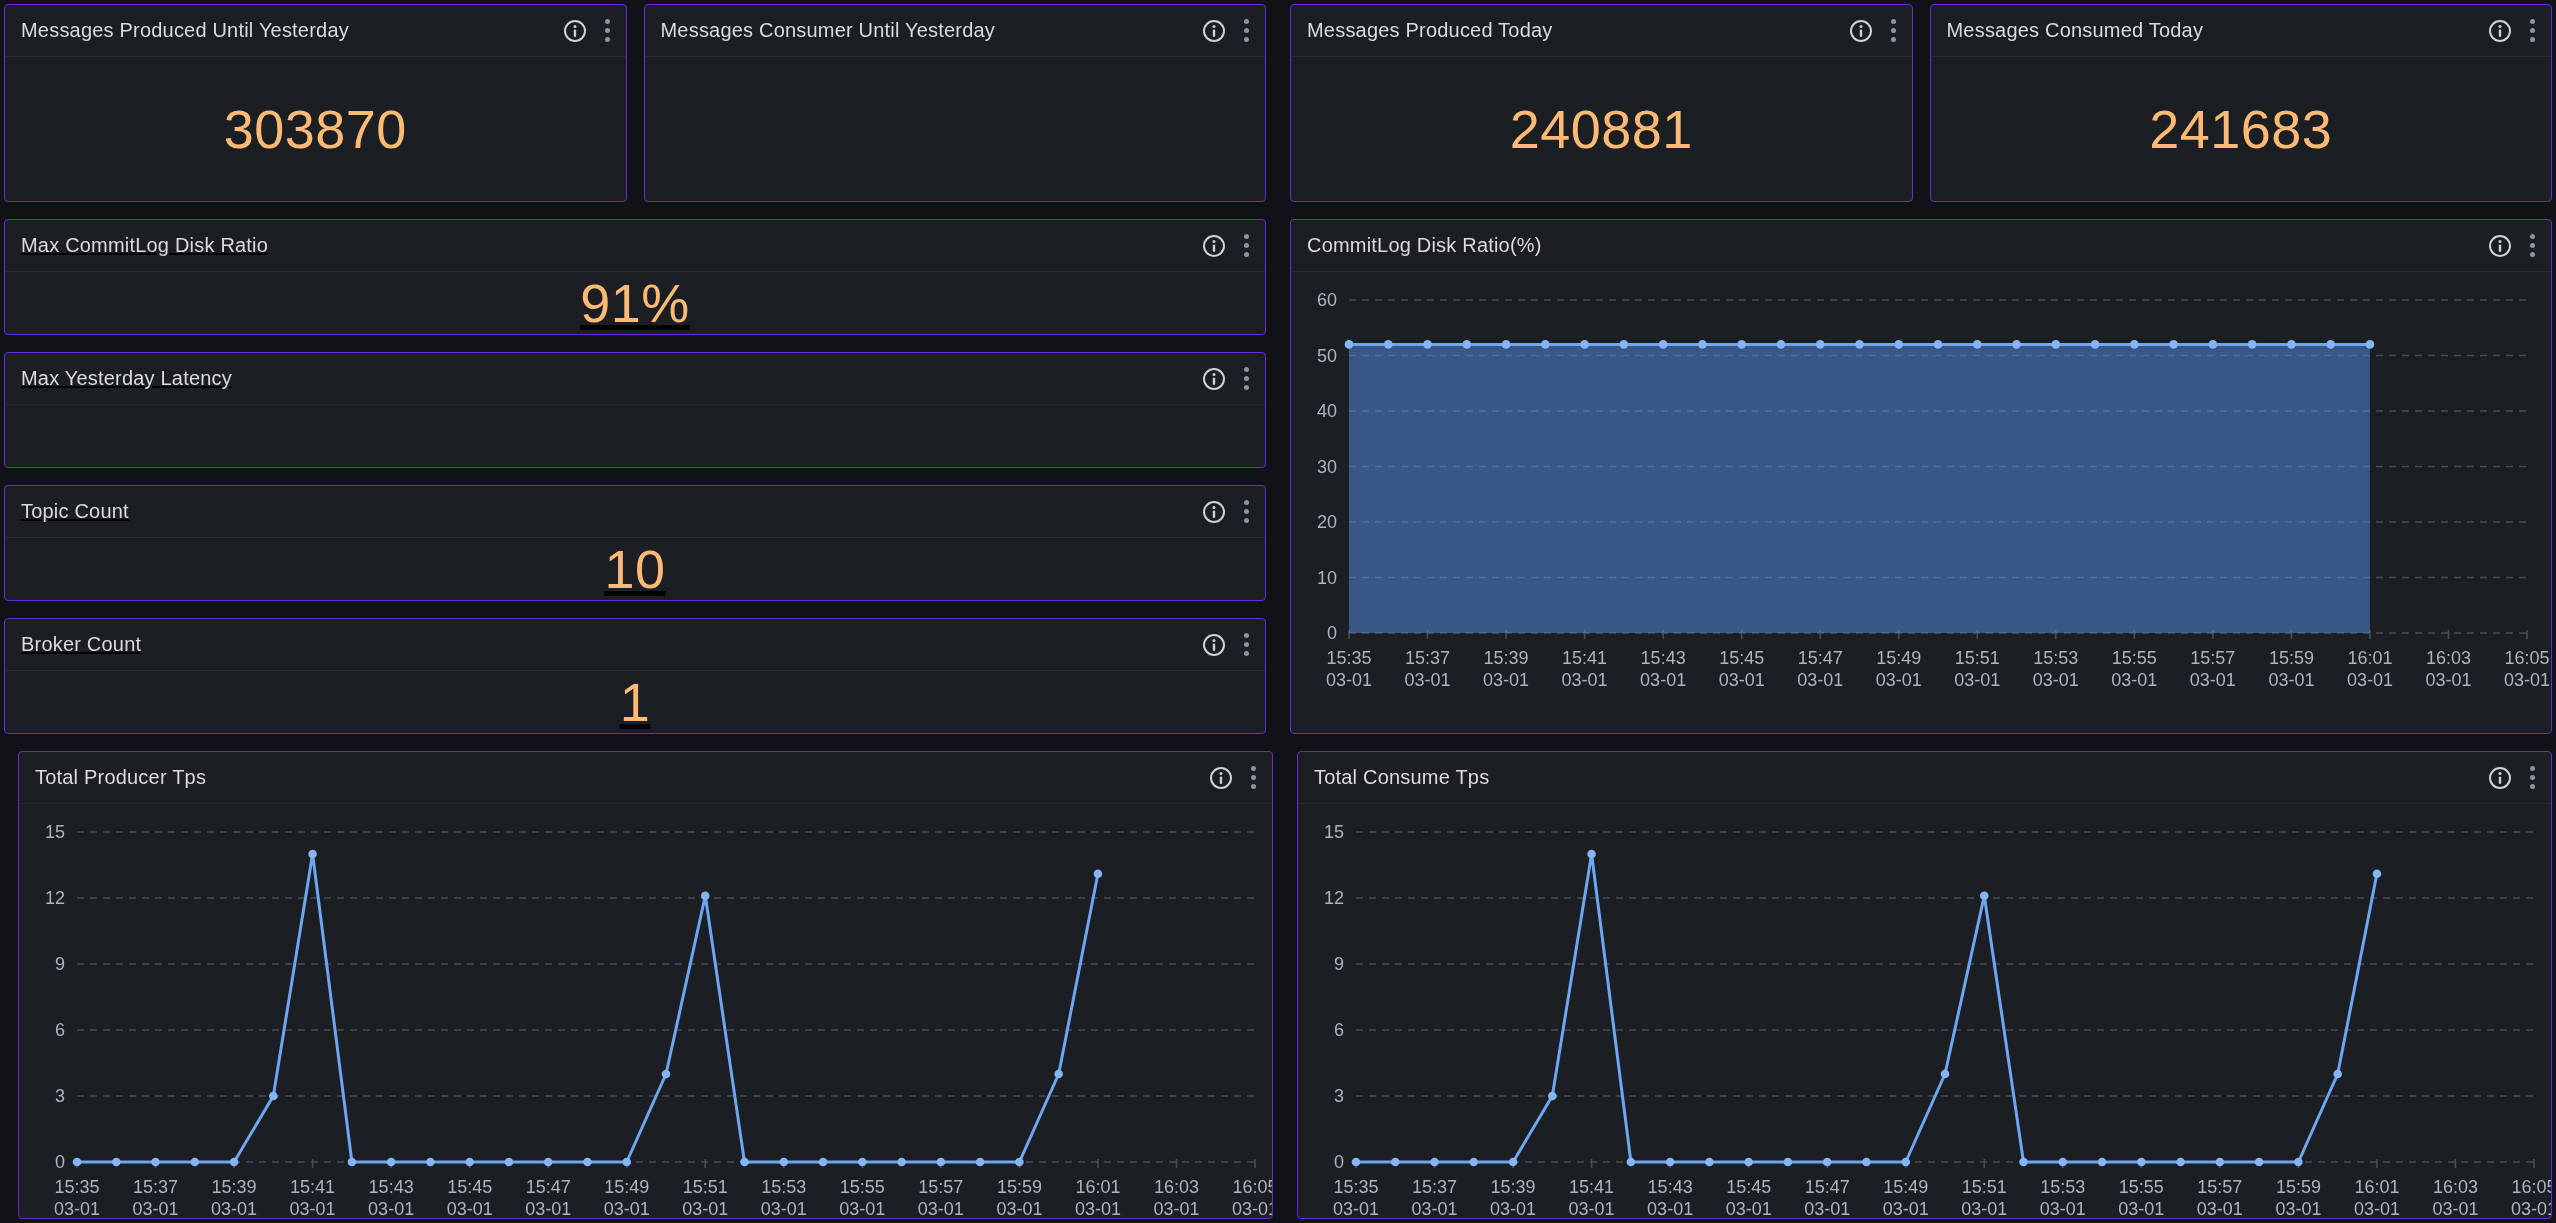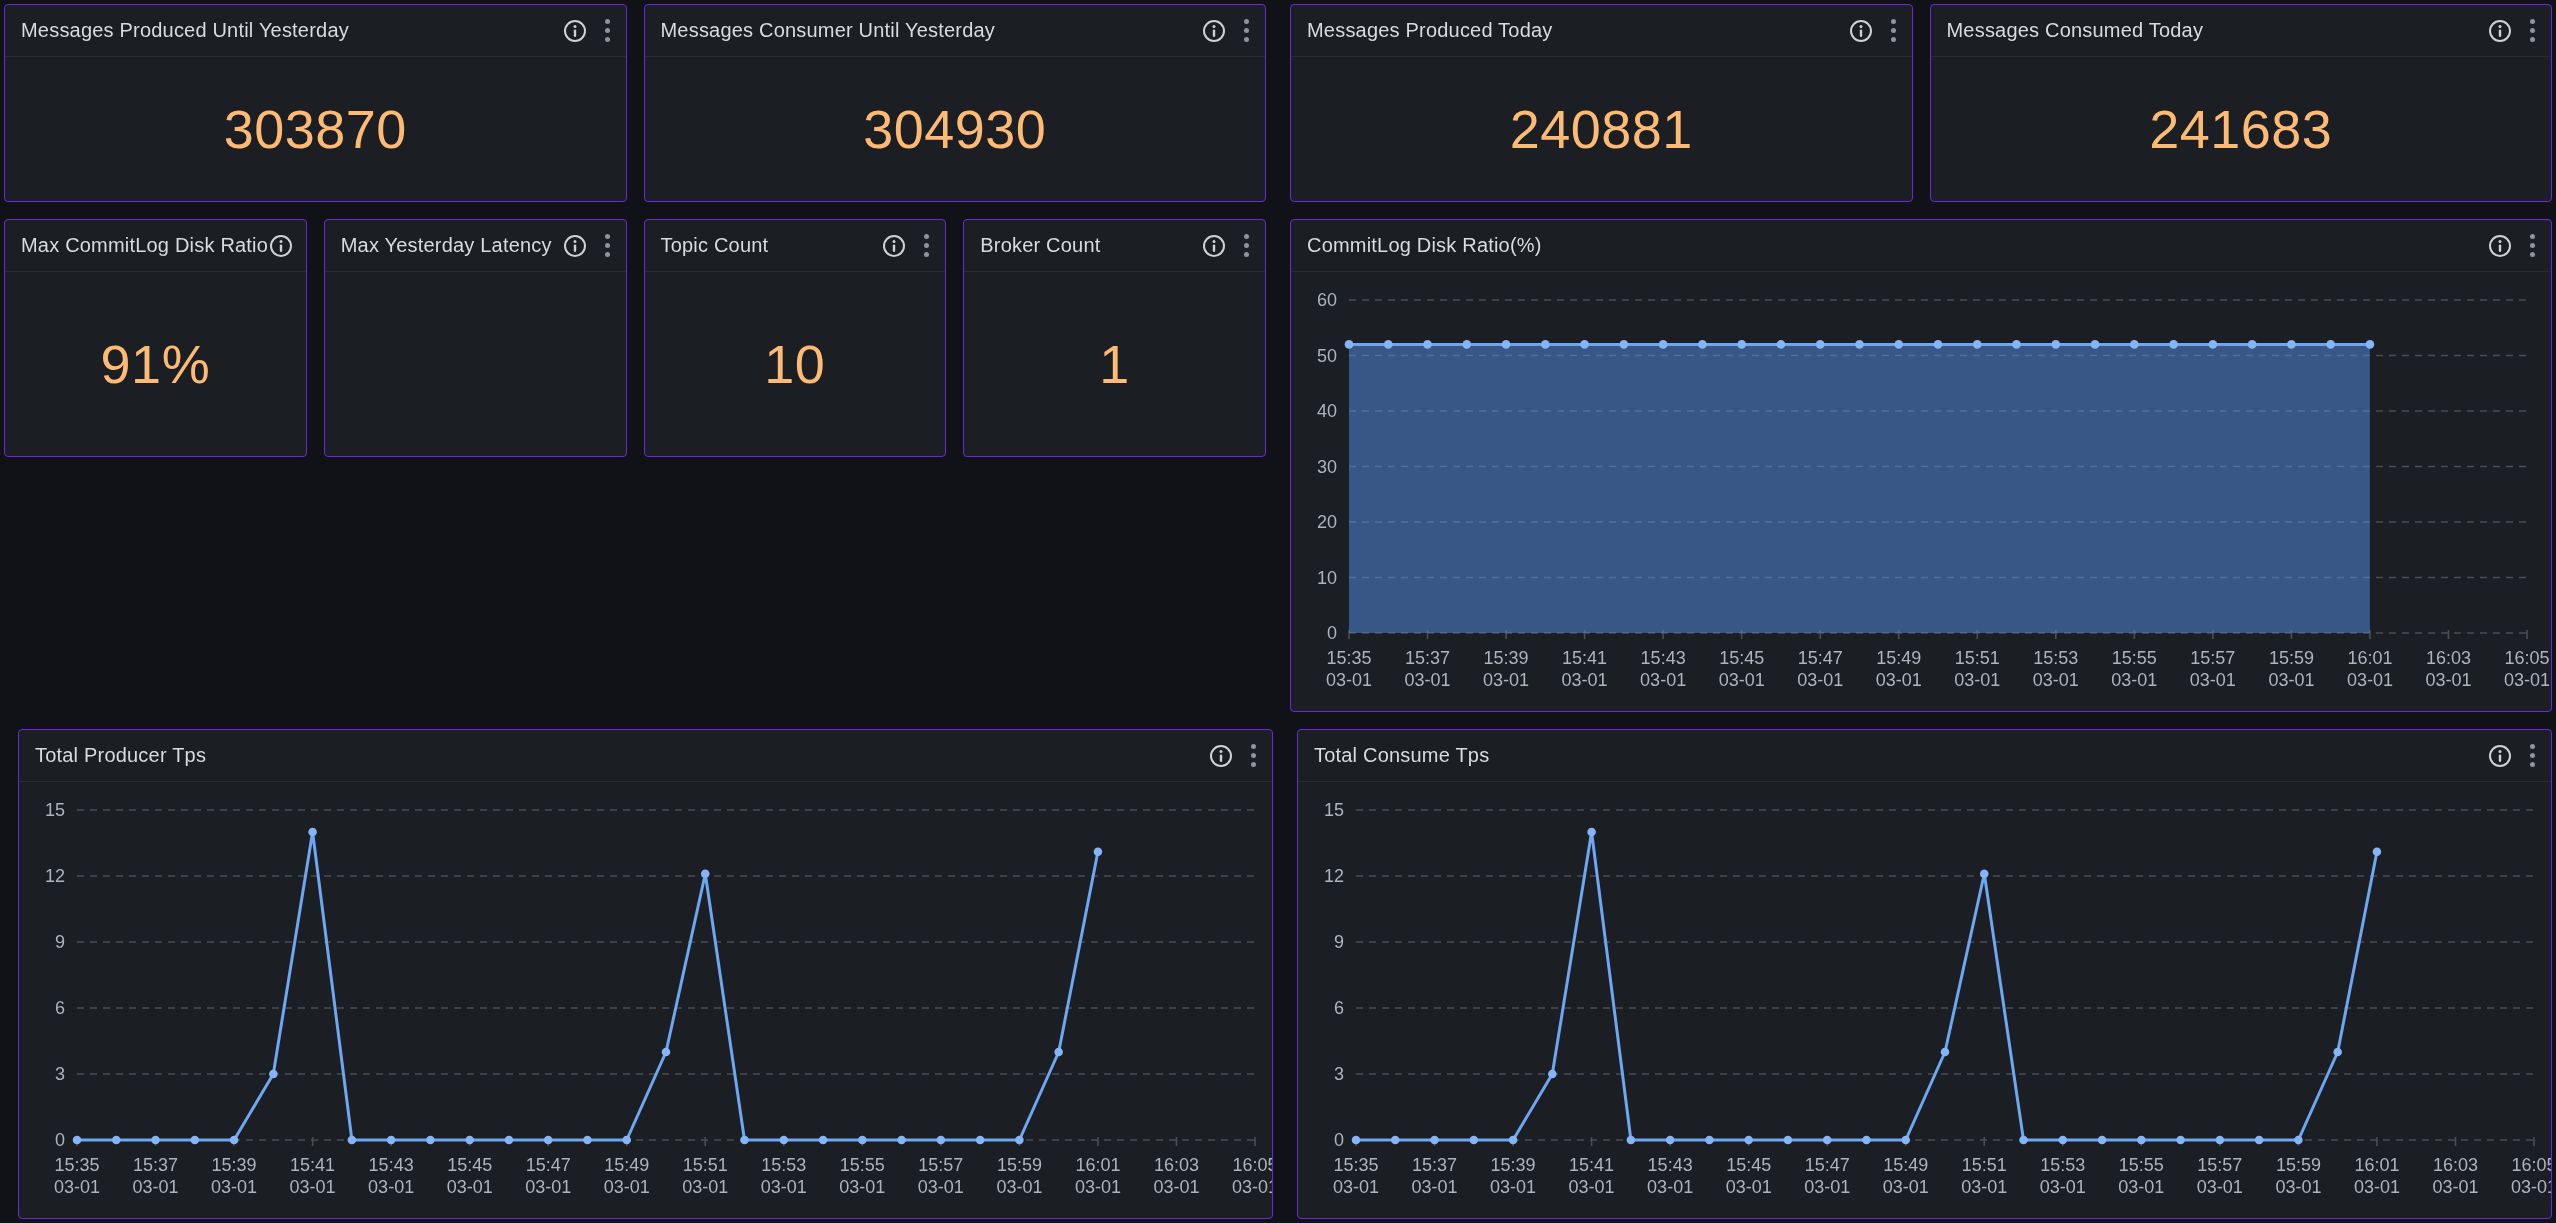--- a/index.html
+++ b/index.html
@@ -3,21 +3,21 @@
 <meta charset="utf-8">
 <style>
   * { margin:0; padding:0; box-sizing:border-box; }
   html,body { width:2556px; height:1223px; overflow:hidden; }
   body { font-family:"Liberation Sans", sans-serif; background:#111217; }
 
   .dashboard { display:flex; flex-direction:column; gap:17px; padding:4px; width:100%; height:100%; }
 
   .row  { display:grid; grid-template-columns:1fr 1fr; gap:24px; }
   .half { display:grid; grid-template-columns:1fr 1fr; gap:17px; }
-  .quad { display:grid; grid-template-columns:1fr 1fr 1fr 1fr; grid-template-rows:1fr 1fr; gap:17px; }
+  .quad { display:grid; grid-template-columns:1fr; grid-template-rows:1fr 1fr; gap:17px;text-decoration:underline; }
 
   .row-top    { flex:0 0 198px; }
   .row-mid    { flex:0 0 493px; }
   .row-bottom { flex:1 1 auto; min-height:0;margin-left:14px; }
 
   .panel { background:#1b1e23; border:1px solid #6d28d9; border-radius:4px;
            display:flex; flex-direction:column; overflow:hidden; }
 
   .panel-header { flex:0 0 52px; display:flex; align-items:center; justify-content:space-between;
                   padding:0 12px 0 16px; border-bottom:1px solid #282b30; }
@@ -79,23 +79,20 @@
       </svg>
     </span>
     <span class="icon-kebab">
                 <i></i>
                 <i></i>
                 <i></i>
               </span>
   </span>
 
         </header>
-        <div class="stat-body">
-          <span class="stat-value">304930</span>
-        </div>
       </section>
     </div>
     <div class="half">
       <section class="panel">
         <header class="panel-header">
           <span class="panel-title">Messages Produced Today</span>
 
   <span class="header-icons">
     <span class="icon-info">
       <svg viewBox="0 0 26 26" width="26" height="26">

